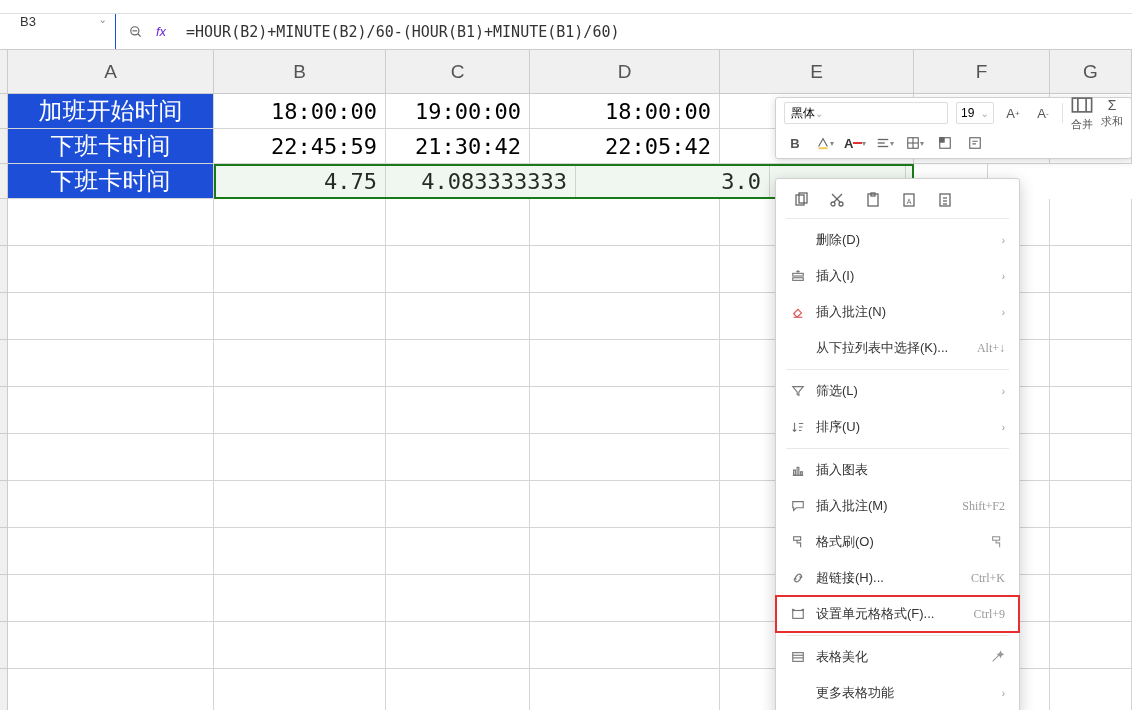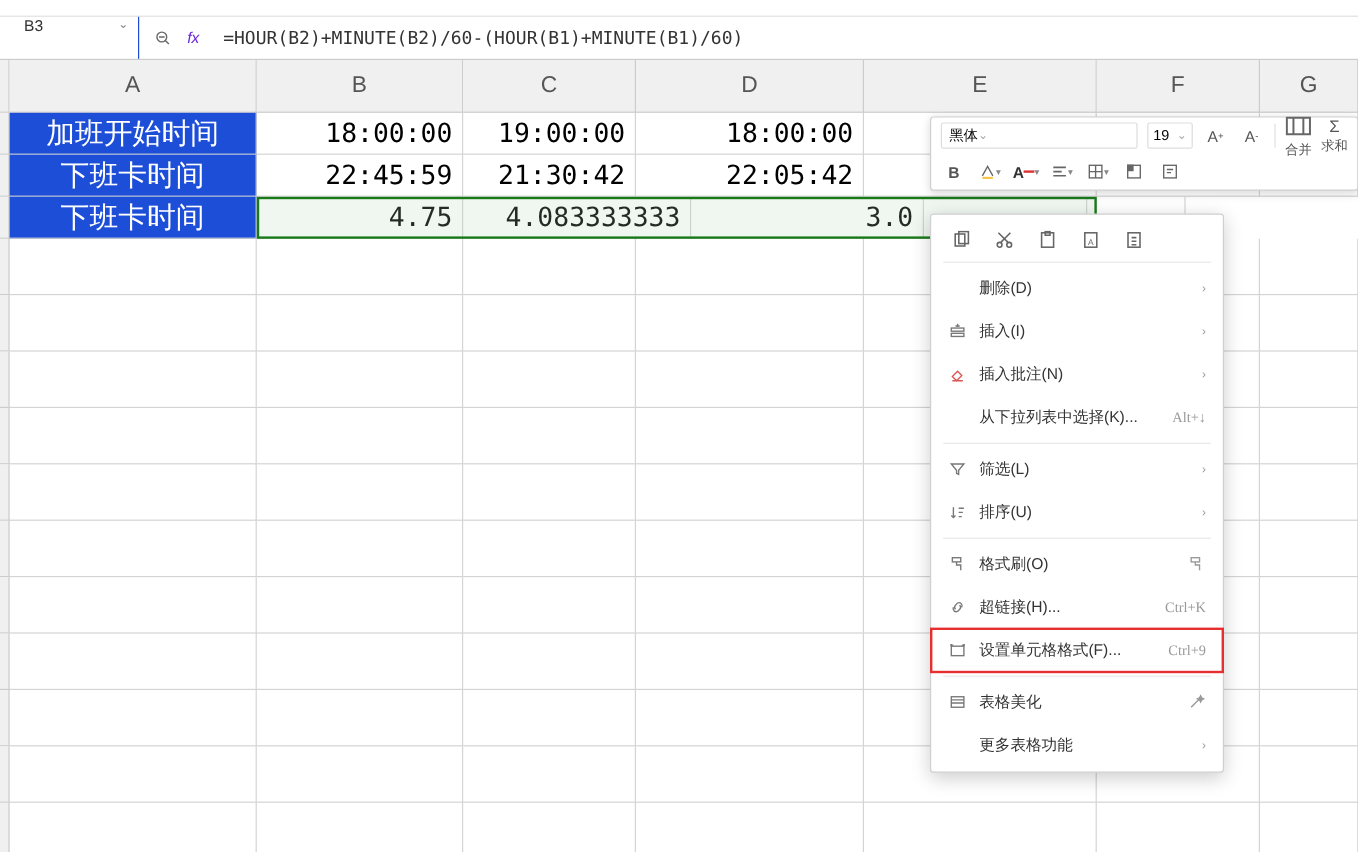--- a/index.html
+++ b/index.html
@@ -406,20 +406,40 @@
           <path d="M4 3 v10 M2 11 l2 2 l2 -2 M9 4 h5 M9 8 h4 M9 12 h3"></path>
         </svg>
       </span>
     <span class="ctx-label">排序(U)</span>
     <span class="ctx-arrow">›</span>
   </div>
   <div class="ctx-sep"></div>
   <div class="ctx-item">
     <span class="ctx-ico">
         <svg viewBox="0 0 16 16" fill="none" stroke="#777" stroke-width="1.3">
+          <line x1="2" y1="14" x2="14" y2="14"></line>
+          <rect x="3" y="8" width="2" height="6"></rect>
+          <rect x="7" y="5" width="2" height="9"></rect>
+          <rect x="11" y="10" width="2" height="4"></rect>
+        </svg>
+      </span>
+    <span class="ctx-label">插入图表</span>
+  </div>
+  <div class="ctx-item">
+    <span class="ctx-ico">
+        <svg viewBox="0 0 16 16" fill="none" stroke="#777" stroke-width="1.3">
+          <path d="M2 3 h12 v7 h-8 l-3 3 v-3 h-1 Z"></path>
+        </svg>
+      </span>
+    <span class="ctx-label">插入批注(M)</span>
+    <span class="ctx-kb">Shift+F2</span>
+  </div>
+  <div class="ctx-item">
+    <span class="ctx-ico">
+        <svg viewBox="0 0 16 16" fill="none" stroke="#777" stroke-width="1.3">
           <rect x="3" y="2" width="8" height="4"></rect>
           <path d="M7 6 v3 h4 v5"></path>
         </svg>
       </span>
     <span class="ctx-label">格式刷(O)</span>
     <span class="ctx-ico" style="margin-left:auto">
         <svg viewBox="0 0 16 16" fill="none" stroke="#999" stroke-width="1.3">
           <rect x="3" y="2" width="8" height="4"></rect>
           <path d="M7 6 v3 h4 v5"></path>
         </svg>

